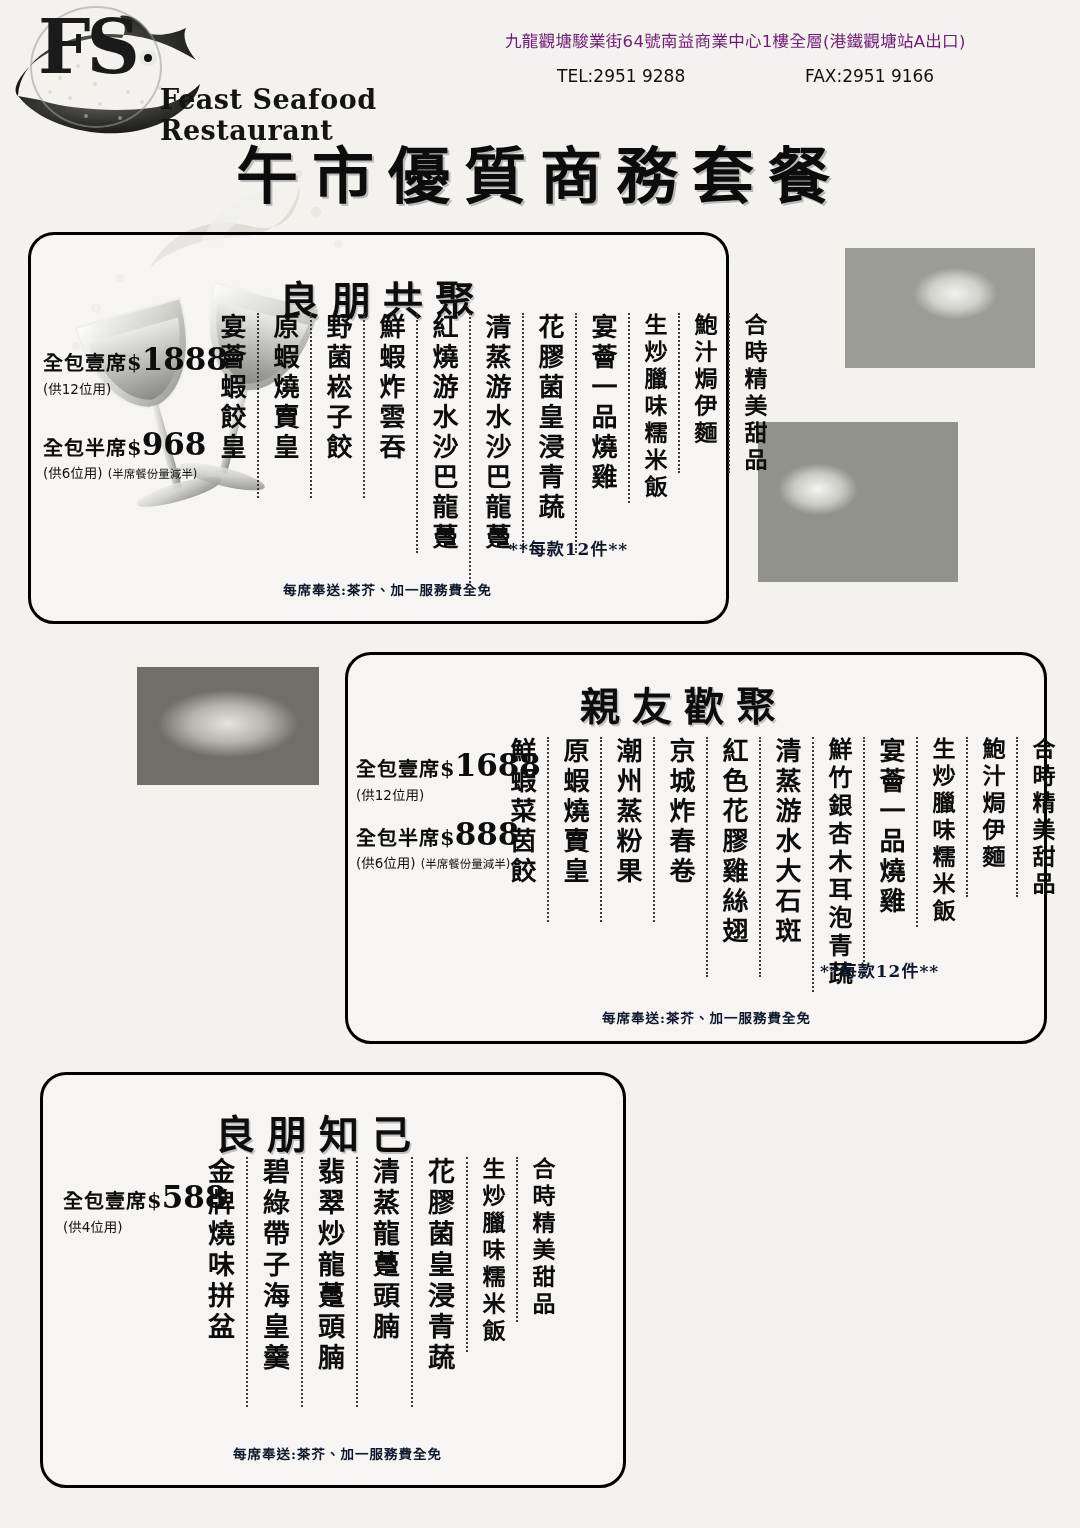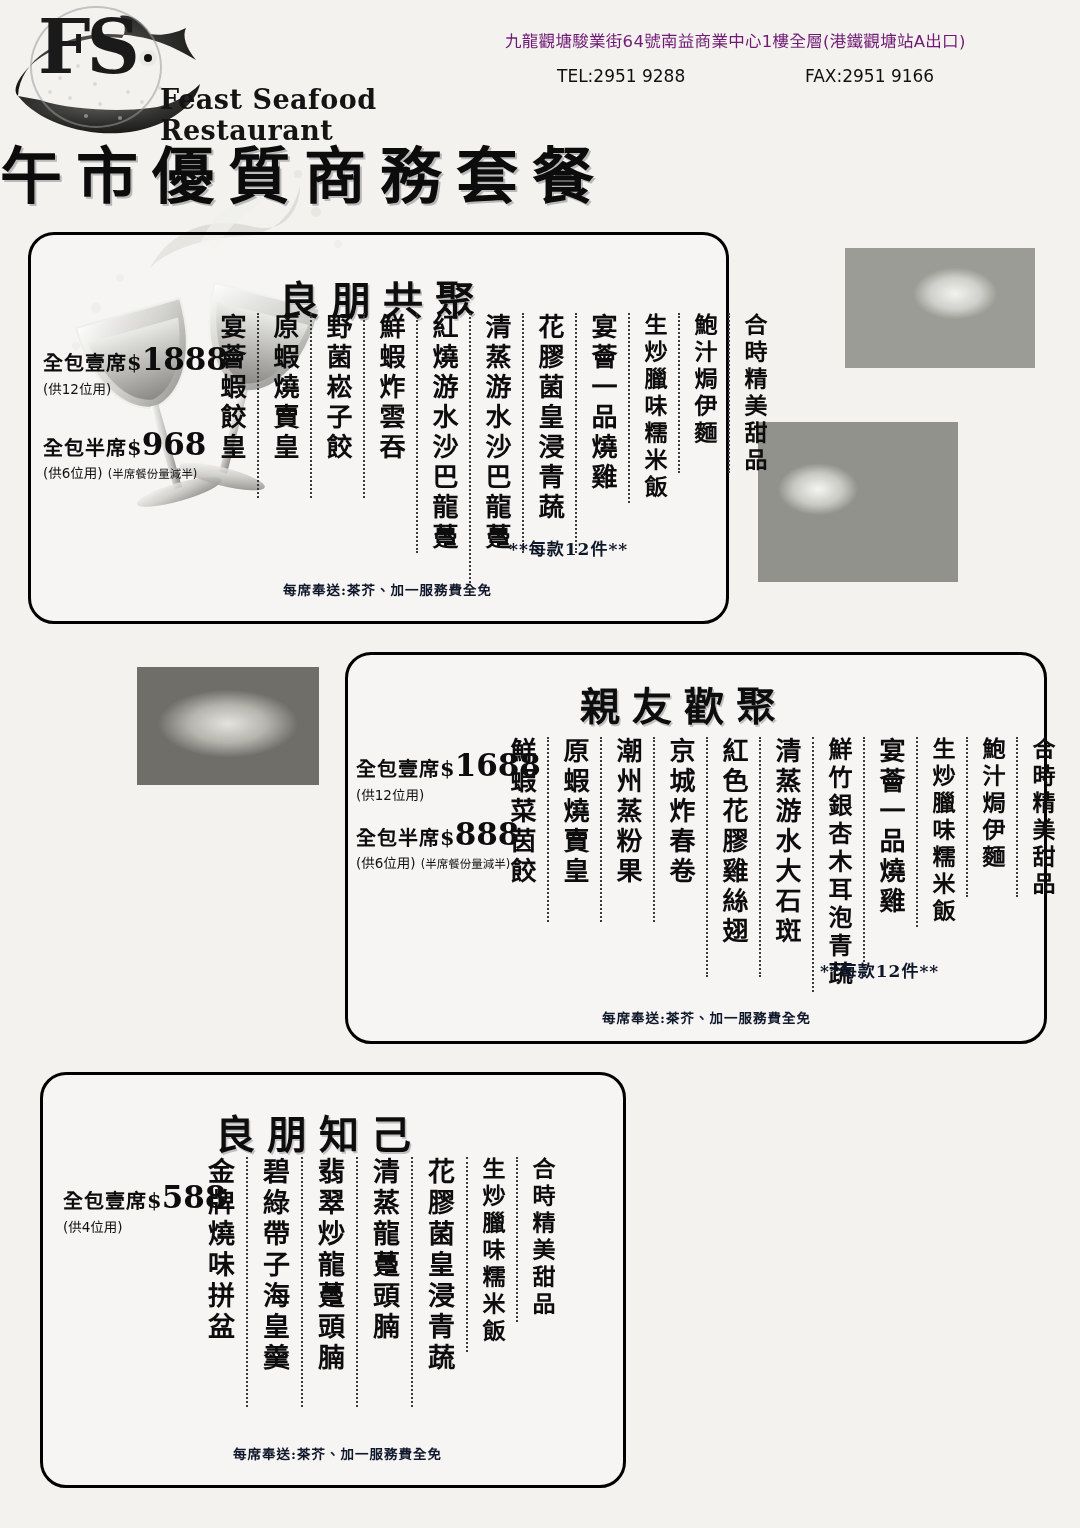--- a/index.html
+++ b/index.html
@@ -45,21 +45,21 @@
     position:absolute;left:505px;top:28px;width:560px;
     font-size:16.5px;letter-spacing:.3px;color:#701a75;
   }
   .tel-row{position:absolute;left:505px;top:66px;width:560px;font-size:17px;}
   .tel{position:absolute;left:52px;top:0;}
   .fax{position:absolute;left:300px;top:0;}
 
   
   .main-title{
     position:absolute;left:0;top:126px;width:1080px;
-    text-align:left;
+    text-align:center;
     font-family:"DejaVu Serif","Liberation Serif",serif;
     font-size:62px;font-weight:700;letter-spacing:14px;
     color:#0c0c0c;
     text-shadow:2px 2px 0 #b9b9b9;
   }
 
   
   .panel{
     position:absolute;
     border:3px solid #000000;

